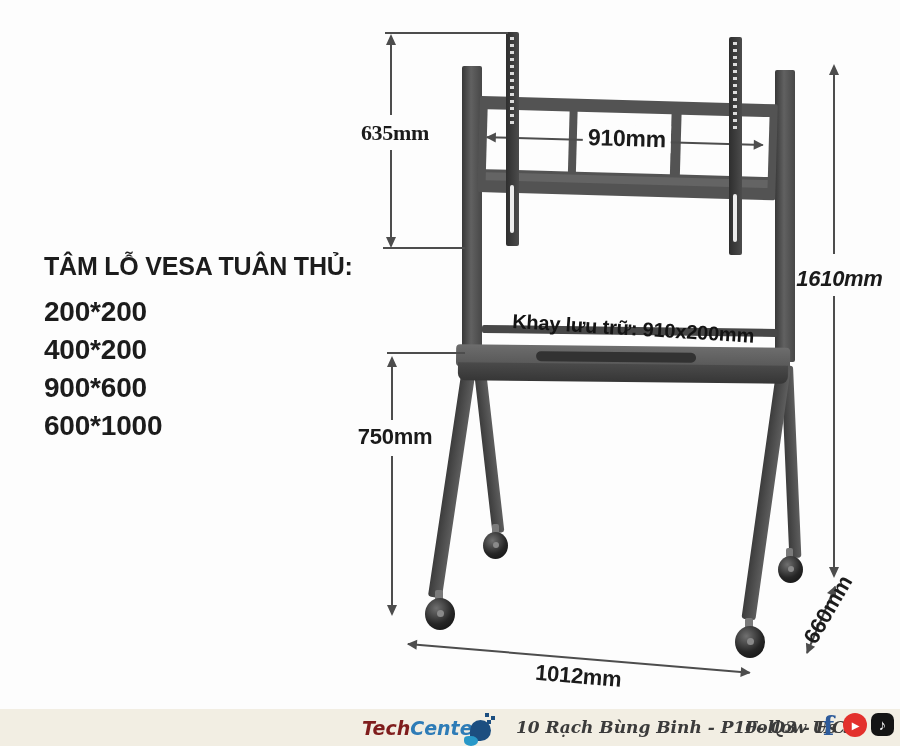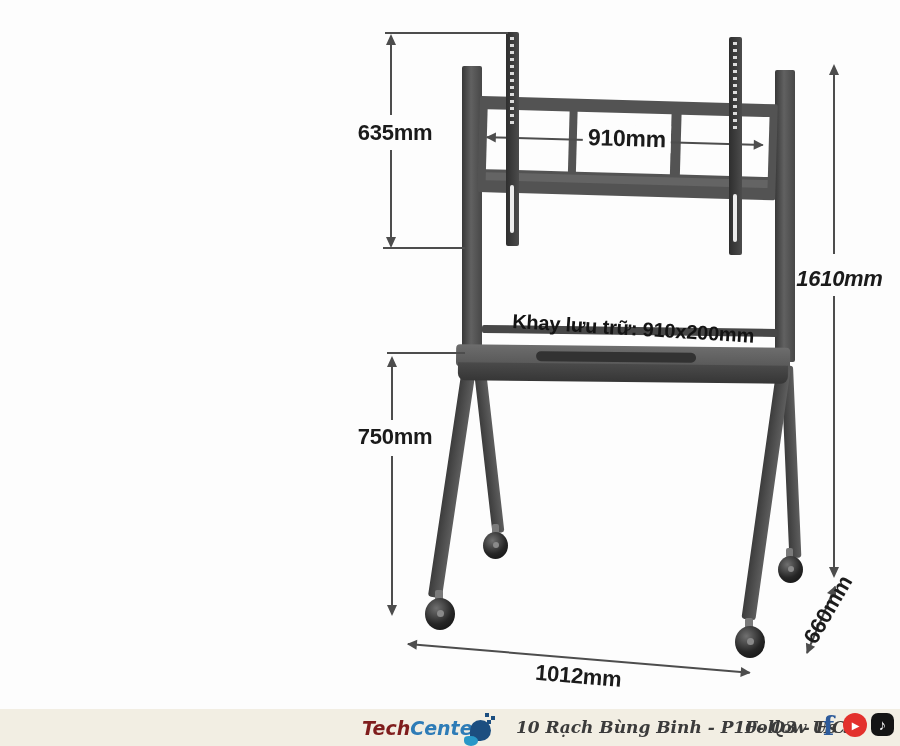--- a/index.html
+++ b/index.html
@@ -51,20 +51,29 @@
   .yt-icon{position:absolute;width:24px;height:24px;border-radius:50%;background:#e3302c;color:#fff;
            display:flex;align-items:center;justify-content:center;font-size:10px;padding-left:1px;box-sizing:border-box;}
   .tt-icon{position:absolute;width:23px;height:23px;border-radius:7px;background:#141414;color:#fff;
            display:flex;align-items:center;justify-content:center;font-size:15px;}
 </style>
 </head>
 <body>
 
 <div id="canvas">
 
+  <div class="abs" style="left:44px;top:252px;">
+    <div class="vesa-heading">TÂM LỖ VESA TUÂN THỦ:</div>
+    <div style="margin-top:12px;">
+      <div class="vesa-item">200*200</div>
+      <div class="vesa-item">400*200</div>
+      <div class="vesa-item">900*600</div>
+      <div class="vesa-item">600*1000</div>
+    </div>
+  </div>
 
   <div class="abs leg" style="left:473px;top:362px;width:12px;height:172px;transform:rotate(-6.5deg);z-index:1;"></div>
   <div class="abs leg" style="left:781px;top:366px;width:12px;height:192px;transform:rotate(-2.5deg);z-index:1;"></div>
 
   <div class="abs post" style="left:462px;top:66px;width:20px;height:296px;z-index:2;"></div>
   <div class="abs post" style="left:775px;top:70px;width:20px;height:292px;z-index:2;"></div>
 
   <div class="abs backbar" style="left:482px;top:327px;width:296px;height:8px;transform:rotate(0.8deg);z-index:2;"></div>
 
   <div class="abs frame-group" style="left:480px;top:96px;width:298px;height:96px;transform:rotate(1.6deg);transform-origin:0 0;z-index:3;">
@@ -113,21 +122,21 @@
   <div class="abs caster" style="left:778px;top:548px;width:25px;height:36px;z-index:6;">
     <div class="stem" style="left:8px;top:0;width:7px;height:10px;"></div>
     <div class="wheel" style="left:0;top:8px;width:25px;height:27px;"></div>
     <div class="hub" style="left:10px;top:18px;width:6px;height:6px;"></div>
   </div>
 
   <div>
     <div class="abs dline" style="left:385px;top:32px;width:123px;height:2px;z-index:8;"></div>
     <div class="abs ah ah-up" style="left:386px;top:34px;z-index:8;"></div>
     <div class="abs dline" style="left:390px;top:43px;width:2px;height:72px;z-index:8;"></div>
-    <div class="abs dim-label" style="left:350px;top:120px;width:90px;z-index:8;">635mm</div>
+    <div class="abs dim-label" style="left:350px;top:120px;width:90px;z-index:8;font-family:Liberation Serif, serif;">635mm</div>
     <div class="abs dline" style="left:390px;top:150px;width:2px;height:88px;z-index:8;"></div>
     <div class="abs ah ah-down" style="left:386px;top:237px;z-index:8;"></div>
     <div class="abs dline" style="left:383px;top:247px;width:82px;height:2px;z-index:8;"></div>
   </div>
 
   <div>
     <div class="abs ah ah-up" style="left:829px;top:64px;z-index:8;"></div>
     <div class="abs dline" style="left:833px;top:73px;width:2px;height:181px;z-index:8;"></div>
     <div class="abs dim-label" style="left:792px;top:266px;width:95px;z-index:8;font-style:italic;">1610mm</div>
     <div class="abs dline" style="left:833px;top:296px;width:2px;height:272px;z-index:8;"></div>

